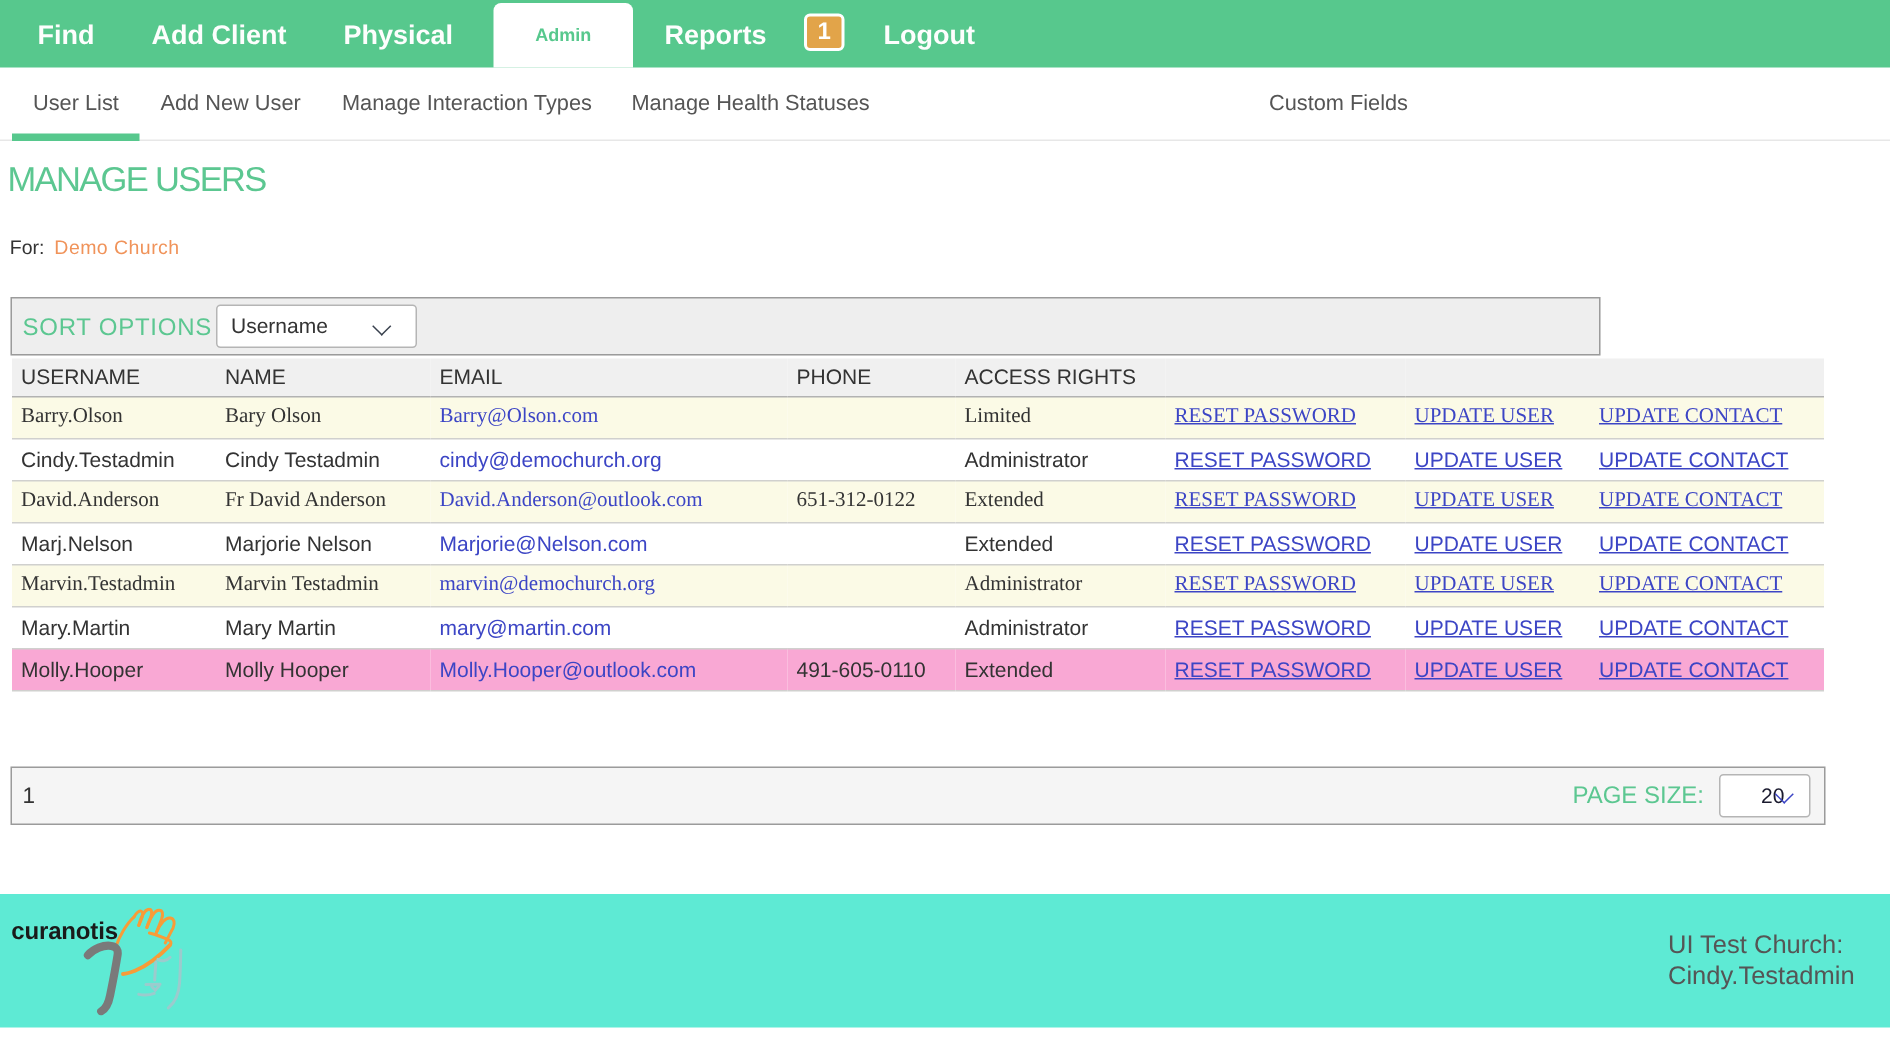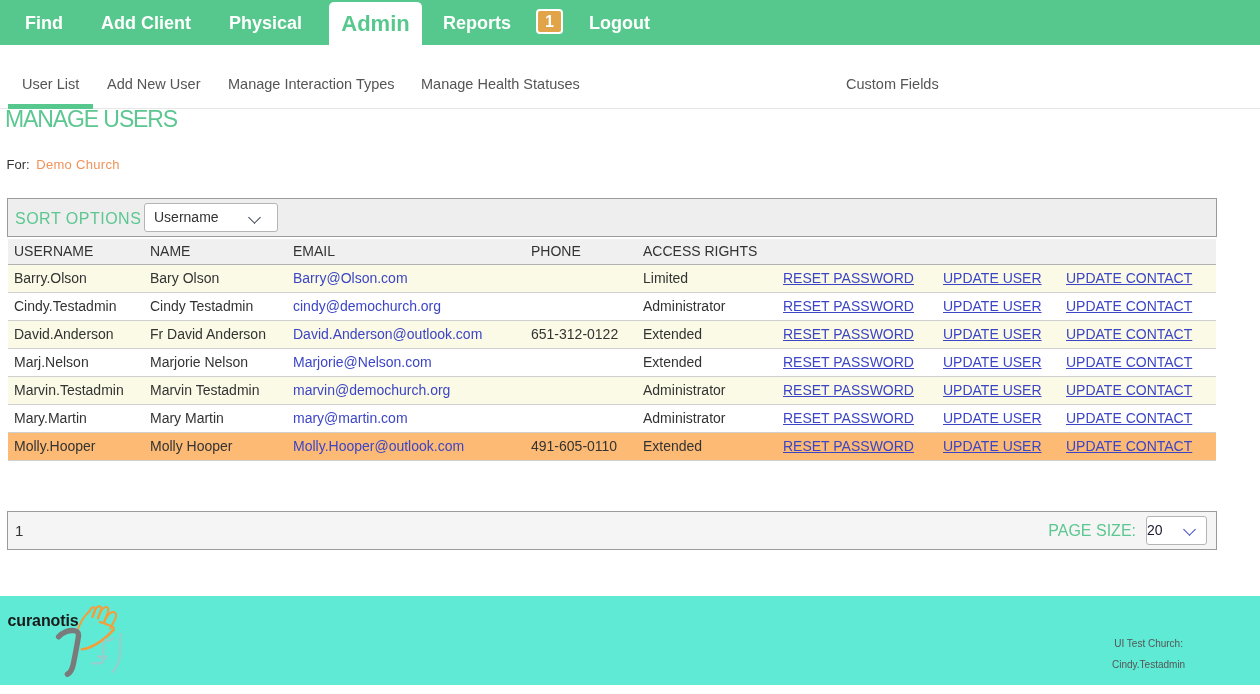--- a/index.html
+++ b/index.html
@@ -1,53 +1,53 @@
 <!DOCTYPE html>
 <html><head>
 <meta charset="utf-8">
 <style>
 * { margin:0; padding:0; box-sizing:border-box; }
 html,body { width:1260px; height:694px; background:#fff; font-family:"Liberation Sans", sans-serif; overflow:hidden; }
 
 #nav { position:absolute; left:0; top:0; width:1260px; height:45px; background:#57c88d; }
 #nav span.item { position:absolute; top:0; line-height:47px; color:#fdfefd; font-size:18px; font-weight:bold; }
 #admintab { position:absolute; left:329px; top:2px; width:93px; height:43px; background:#fff; border-radius:5px 5px 0 0; }
-#admintab span { display:block; text-align:center; line-height:43px; color:#57c88d; font-size:22px; font-weight:bold; }
+#admintab span { display:block; text-align:center; line-height:43px; color:#57c88d; font-size:12px; font-weight:bold; }
 #badge { position:absolute; left:536px; top:9px; width:27px; height:25px; background:#e2a449; border:2px solid #fff; border-radius:4px; color:#fff; font-size:16px; font-weight:bold; text-align:center; line-height:21px; }
 
-#subnav { position:absolute; left:0; top:61px; width:1260px; height:48px; background:#fff; border-bottom:1px solid #e7e7e7; }
+#subnav { position:absolute; left:0; top:46px; width:1260px; height:48px; background:#fff; border-bottom:1px solid #e7e7e7; }
 #subnav .t { position:absolute; top:0; height:47px; line-height:47px; color:#555; font-size:14.5px; padding:0 14px; }
 #subnav .t.active { height:48px; border-bottom:5px solid #57c88d; }
 
 #h1 { position:absolute; left:5px; top:106px; color:#5cc791; font-size:23px; font-weight:400; letter-spacing:-1.1px; }
 #forline { position:absolute; left:6.5px; top:157px; font-size:13px; color:#333; }
 #forline .org { color:#f0935a; letter-spacing:0.3px; margin-left:3px; }
 
-#sortbox { position:absolute; left:7px; top:198px; width:1210px; height:39px; background:#eeeeee; border:1px solid #9b9b9b; }
+#sortbox { position:absolute; left:7px; top:198px; width:1060px; height:39px; background:#eeeeee; border:1px solid #9b9b9b; }
 #sortbox .lbl { position:absolute; left:7px; top:1px; line-height:37px; color:#5cc791; font-size:16px; letter-spacing:0.5px; }
 .sel { position:absolute; background:#fff; border:1px solid #b5b5b5; border-radius:3px; font-size:14px; color:#333; }
 #sortsel { left:136px; top:4px; width:134px; height:29px; line-height:27px; padding-left:9px; }
 .chev { position:absolute; width:9px; height:9px; border-left:1.7px solid #39414e; border-bottom:1.7px solid #39414e; transform:rotate(-45deg); }
 
 #tbl { position:absolute; left:8px; top:239px; width:1208px; border-collapse:collapse; table-layout:fixed; font-size:14px; color:#333; }
 #tbl th { background:#f0f0f0; font-weight:400; text-align:left; height:25px; padding:0 0 0 6px; border-bottom:1px solid #b2b2b2; }
 #tbl td { height:28px; padding:0 0 0 6px; border-bottom:1px solid #d0d0ce; }
-#tbl tr.odd td { background:#fbfae6; }
+#tbl tr.odd td { background:#fbfae6;font-family:Liberation Serif, serif; }
 #tbl tr.even td { background:#ffffff; }
-#tbl tr.last td { background:#fdba74; }
+#tbl tr.last td { background:#f9a8d4; }
 a.em { color:#3c45c5; text-decoration:none;margin-top:24px; }
 a.act { color:#3c45c5; text-decoration:underline; }
 
 #pager { position:absolute; left:7px; top:511px; width:1210px; height:39px; background:#f5f5f5; border:1px solid #9b9b9b; }
 #pager .one { position:absolute; left:7px; top:0; line-height:37px; font-size:15px; color:#333; }
 #pager .ps { position:absolute; right:80px; top:0; line-height:37px; font-size:16px; color:#5cc791; }
-#pagesel { right:9px; top:4px; width:61px; height:29px; line-height:27px; padding-left:0; color:#1a1a2e; }
+#pagesel { right:9px; top:4px; width:61px; height:29px; line-height:27px; padding-left:27px; color:#1a1a2e; }
 
 #footer { position:absolute; left:0; top:596px; width:1260px; height:89px; background:#5eead4; }
-#footer .rt { position:absolute; left:1112px; top:38px; font-size:10px; color:#555; line-height:20.5px;text-align:center; }
+#footer .rt { position:absolute; left:1112px; top:24px; font-size:17px; color:#555; line-height:20.5px; }
 </style>
 </head>
 <body>
 <div id="nav">
   <span class="item" style="left:25px">Find</span>
   <span class="item" style="left:101px">Add Client</span>
   <span class="item" style="left:229px">Physical</span>
   <div id="admintab">
       <span>Admin</span>
     </div>

